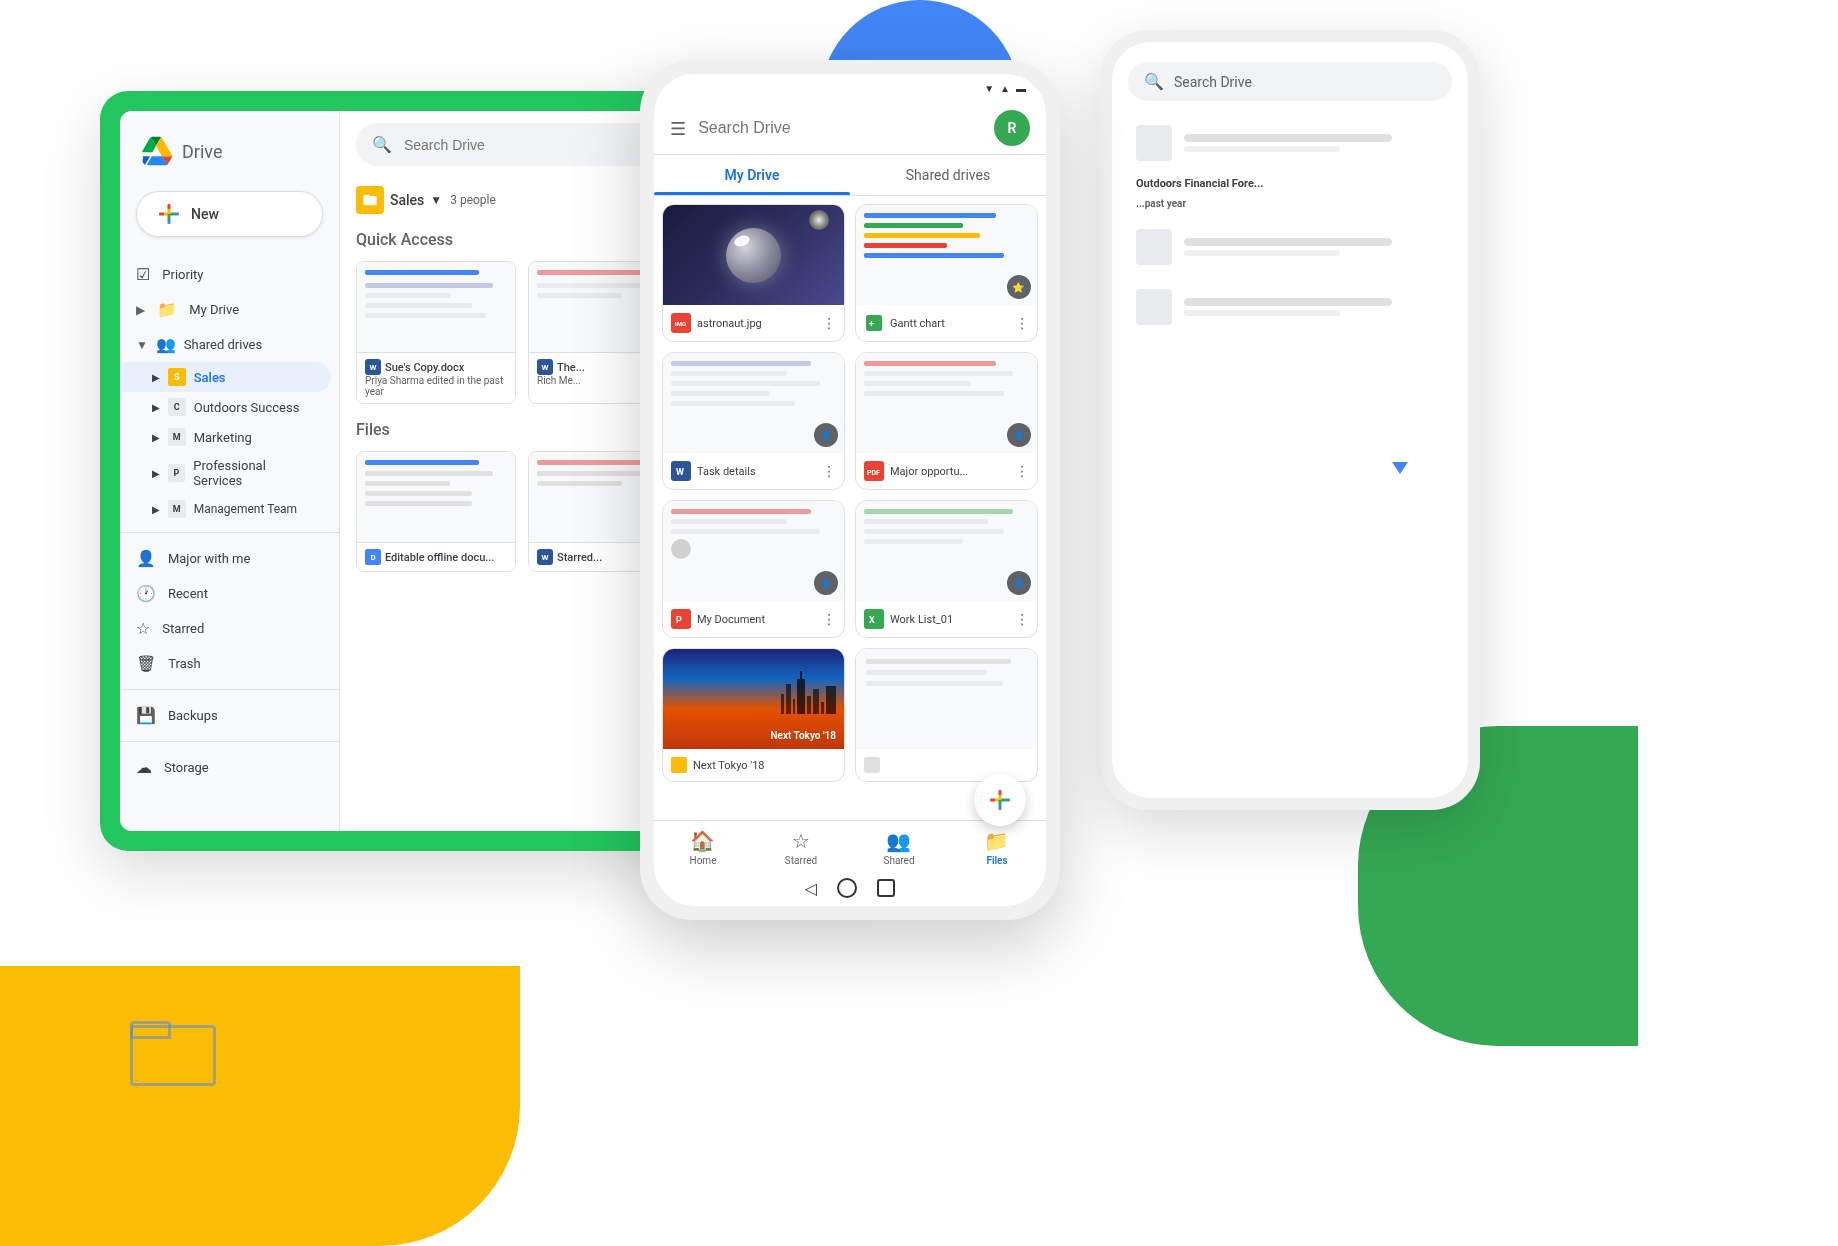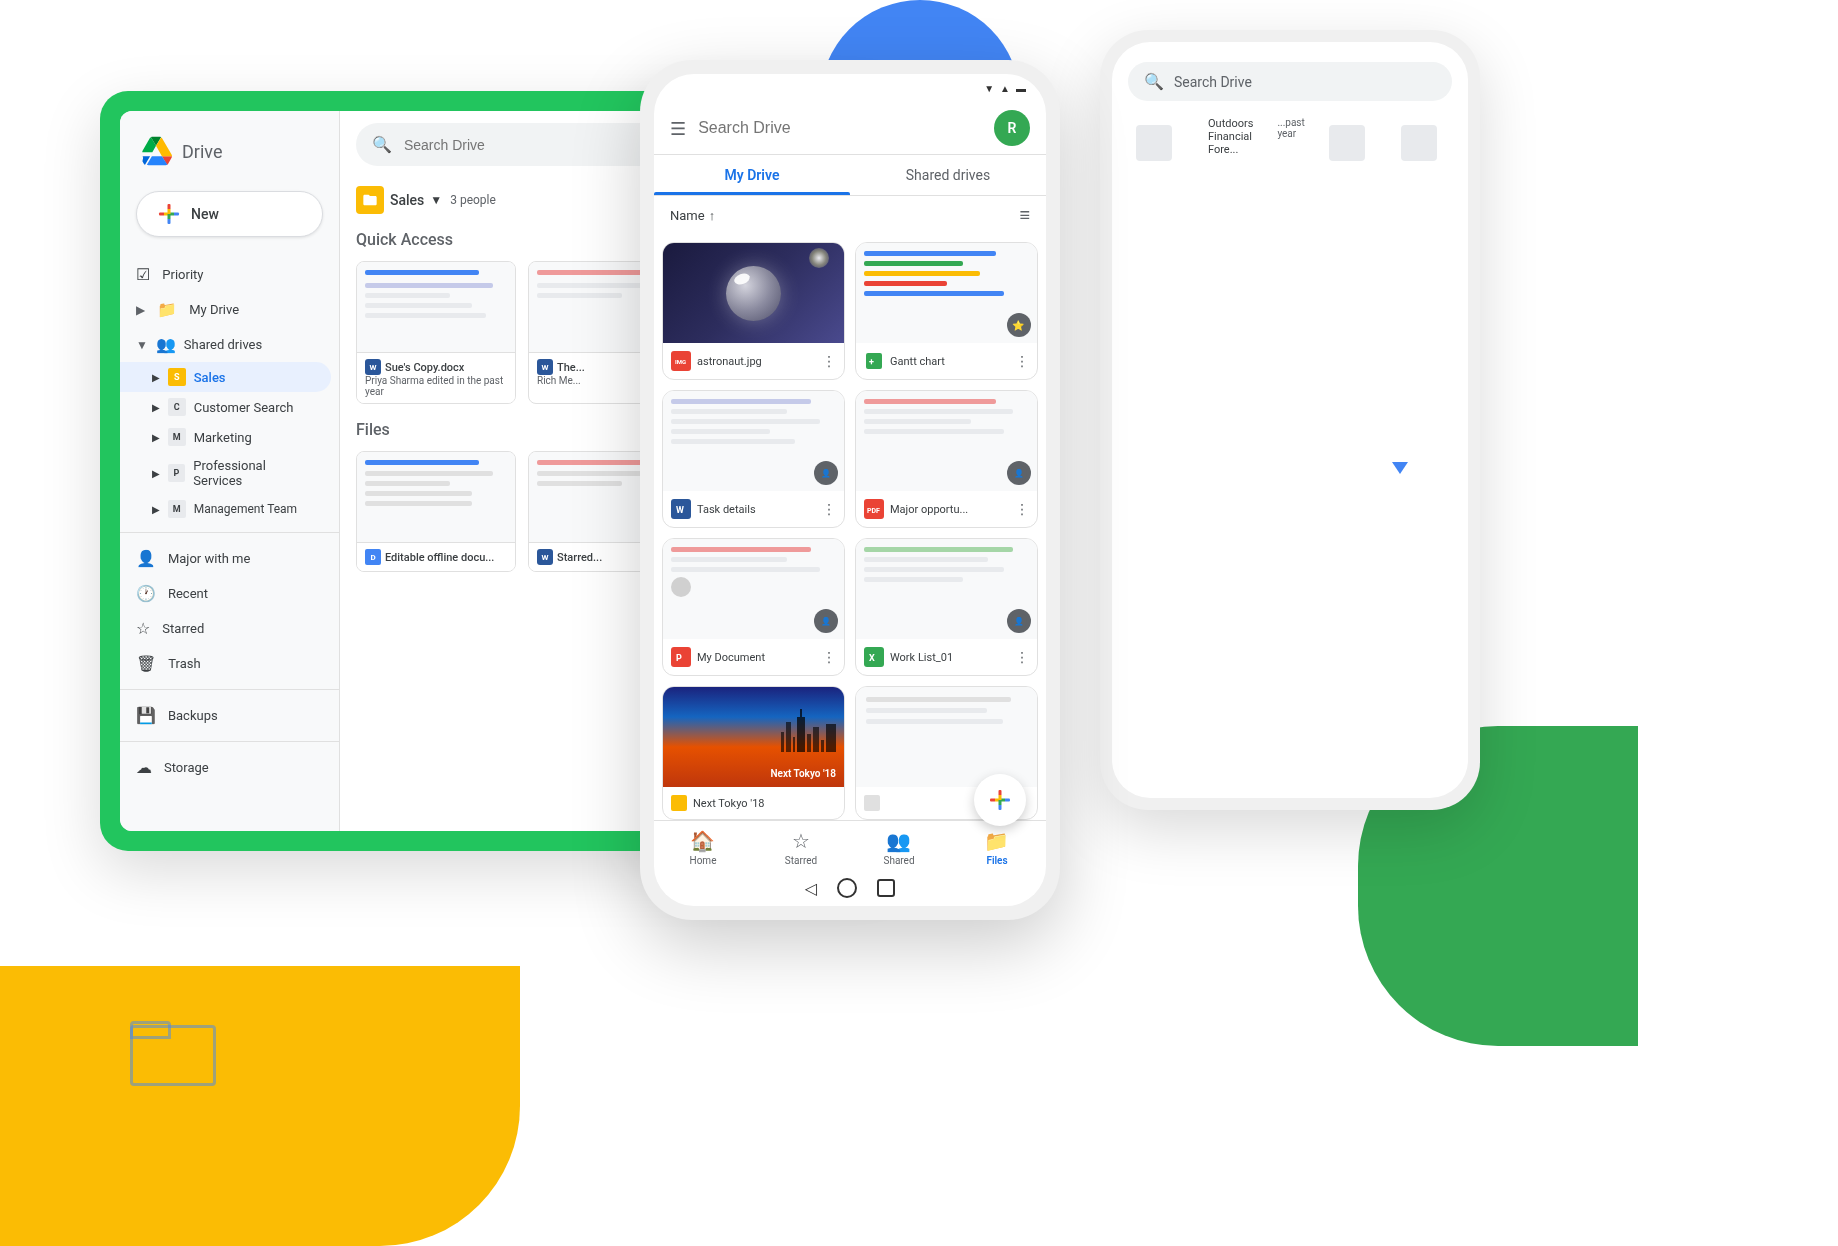--- a/index.html
+++ b/index.html
@@ -574,22 +574,23 @@
       display: flex;
       align-items: center;
       background: #f1f3f4;
       border-radius: 24px;
       padding: 10px 16px;
       gap: 10px;
       margin-bottom: 16px;
     }
     .bg-phone-file-list {
       display: flex;
-      flex-direction: row;
+      flex-direction: column;
       gap: 8px;
+      font-weight: bold;
     }
     .bg-phone-file-item {
       display: flex;
       align-items: center;
       gap: 12px;
       padding: 8px;
       border-radius: 8px;
     }
     .bg-file-icon {
       width: 36px;
@@ -725,21 +726,21 @@
         </div>
 
         <div class="shared-drive-item selected">
           <span style="font-size:10px;">▶</span>
           <div style="width:18px;height:18px;background:#fbbc04;border-radius:2px;font-size:9px;display:flex;align-items:center;justify-content:center;color:#fff;font-weight:700;">S</div>
           <span style="font-size:13px;font-weight:500;color:#1a73e8;">Sales</span>
         </div>
         <div class="shared-drive-item">
           <span style="font-size:10px;">▶</span>
           <div style="width:18px;height:18px;background:#e8eaed;border-radius:2px;font-size:9px;display:flex;align-items:center;justify-content:center;font-weight:700;">C</div>
-          <span style="font-size:13px;">Customer Search</span>
+          <span style="font-size:13px;">Outdoors Success</span>
         </div>
         <div class="shared-drive-item">
           <span style="font-size:10px;">▶</span>
           <div style="width:18px;height:18px;background:#e8eaed;border-radius:2px;font-size:9px;display:flex;align-items:center;justify-content:center;font-weight:700;">M</div>
           <span style="font-size:13px;">Marketing</span>
         </div>
         <div class="shared-drive-item">
           <span style="font-size:10px;">▶</span>
           <div style="width:18px;height:18px;background:#e8eaed;border-radius:2px;font-size:9px;display:flex;align-items:center;justify-content:center;font-weight:700;">P</div>
           <span style="font-size:13px;">Professional Services</span>
@@ -903,27 +904,20 @@
 
     <div class="phone-tabs">
       <div class="phone-tab active">
         <span>My Drive</span>
       </div>
       <div class="phone-tab">
         <span>Shared drives</span>
       </div>
     </div>
 
-    <div class="phone-sort-bar">
-      <div class="sort-label">
-        <span>Name</span>
-        <span>↑</span>
-      </div>
-      <span class="list-view-icon">≡</span>
-    </div>
 
     <div class="phone-files">
       <div class="phone-grid">
 
         <div class="phone-file-card">
           <div class="phone-file-thumb">
             <div class="astronaut-thumb" style="height:100%;background:linear-gradient(135deg,#1a1a3e,#2d2d5e,#4a4a8e);display:flex;align-items:center;justify-content:center;position:relative;">
 
               <div style="width:55px;height:55px;border-radius:50%;background:radial-gradient(circle at 35% 35%,rgba(255,255,255,0.8),rgba(200,200,200,0.6),rgba(100,100,100,0.5));box-shadow:0 0 20px rgba(255,255,255,0.3);position:relative;">
                 <div style="position:absolute;top:8px;left:8px;width:16px;height:10px;background:rgba(255,255,255,0.9);border-radius:50%;transform:rotate(-20deg);"></div>

